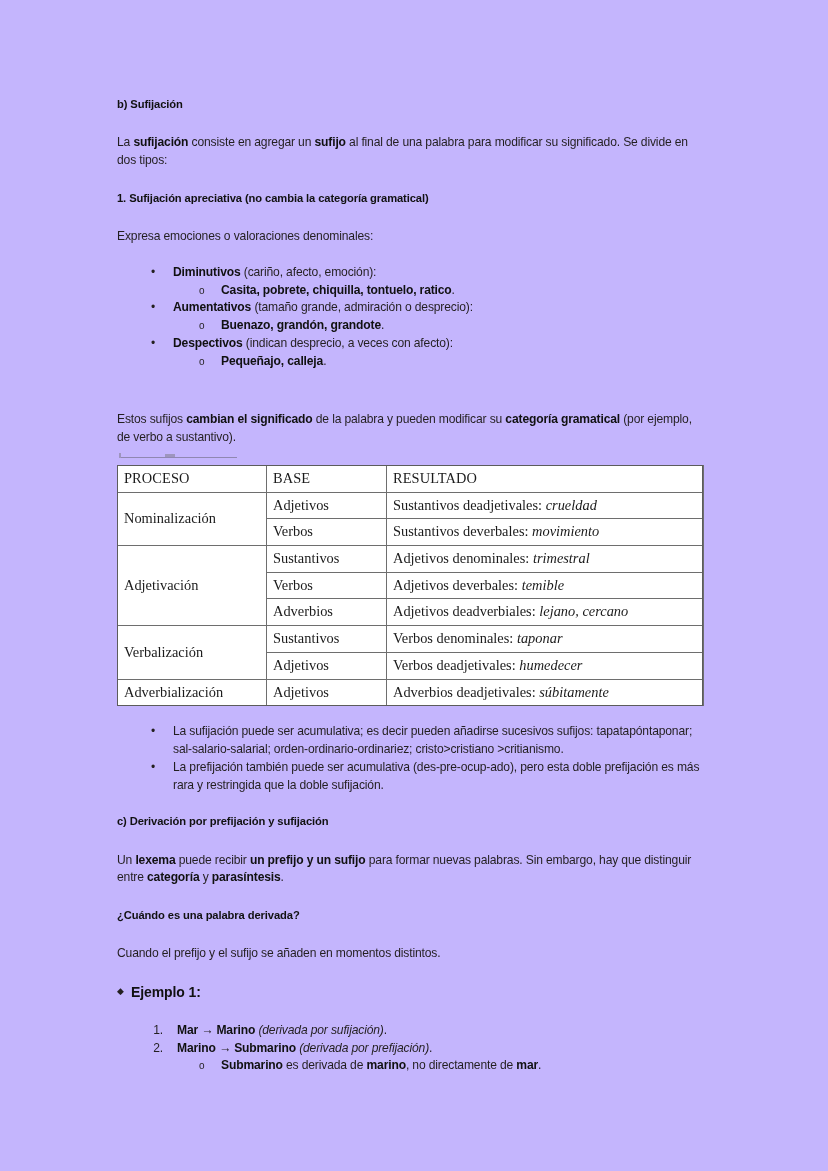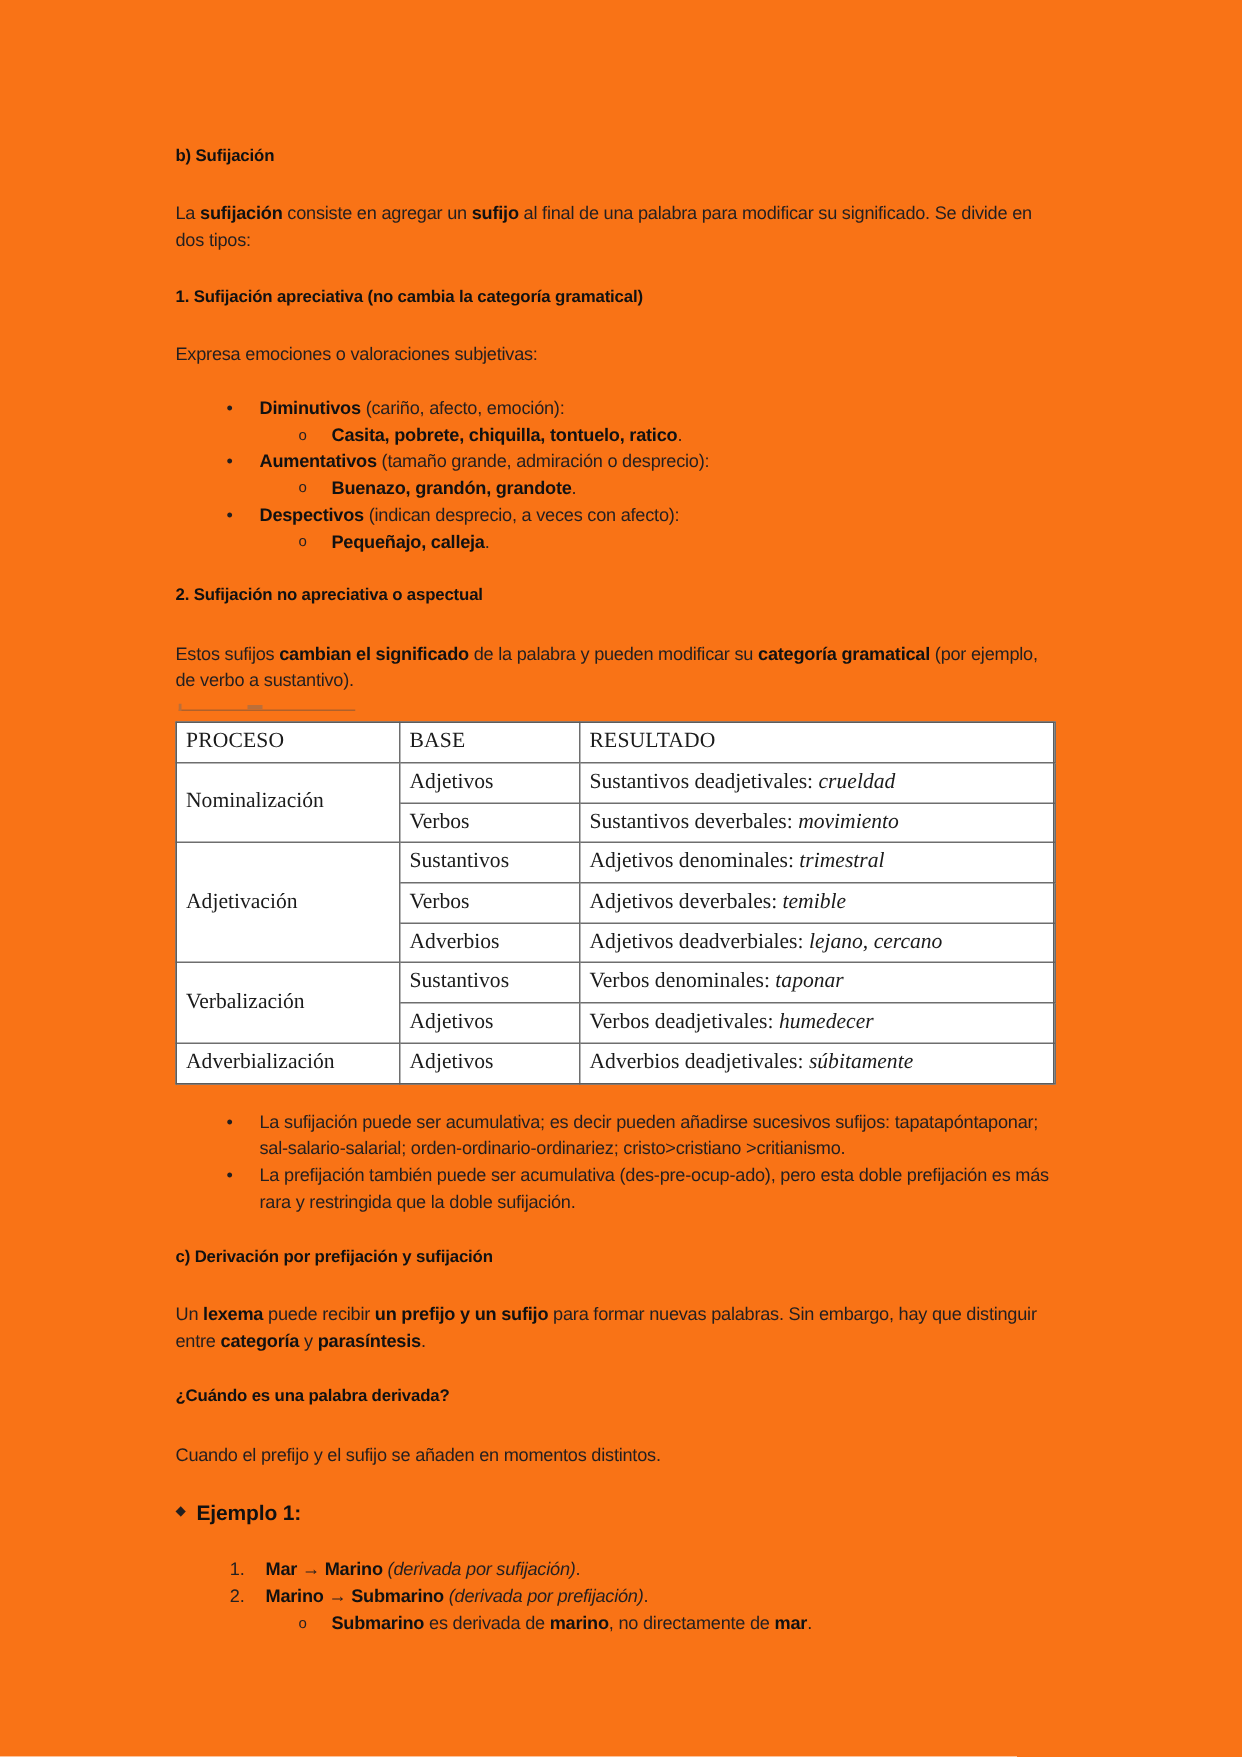--- a/index.html
+++ b/index.html
@@ -5,21 +5,21 @@
 <style>
   html, body {
     margin: 0;
     padding: 0;
     background: #ffffff;
   }
   .page {
     position: relative;
     width: 828px;
     height: 1171px;
-    background: #f97316;
+    background: #c4b5fd;
     overflow: hidden;
     box-sizing: border-box;
     font-family: "Liberation Sans", sans-serif;
     color: #1a1a1a;
     -webkit-font-smoothing: antialiased;
   }
   .content {
     position: absolute;
     left: 117px;
     top: 96px;
@@ -168,21 +168,21 @@
 
     <p class="h-bold">b) Sufijación</p>
     <div class="gap-22"></div>
 
     <p class="para"><span>La </span><b>sufijación</b><span> consiste en agregar un </span><b>sufijo</b><span> al final de una palabra para modificar su significado. Se divide en dos tipos:</span></p>
     <div class="gap-20"></div>
 
     <p class="h-bold">1. Sufijación apreciativa (no cambia la categoría gramatical)</p>
     <div class="gap-22"></div>
 
-    <p class="para">Expresa emociones o valoraciones subjetivas:</p>
+    <p class="para">Expresa emociones o valoraciones denominales:</p>
     <div class="gap-18"></div>
 
     <ul class="lvl1">
 
       <li class="li-row li-text">
         <span class="marker disc">•</span>
         <b>Diminutivos</b><span> (cariño, afecto, emoción):</span>
       </li>
       <li class="li-row li-text indent2">
         <span class="marker circ">o</span>
@@ -203,21 +203,20 @@
         <b>Despectivos</b><span> (indican desprecio, a veces con afecto):</span>
       </li>
       <li class="li-row li-text indent2">
         <span class="marker circ">o</span>
         <b>Pequeñajo, calleja</b><span>.</span>
       </li>
     </ul>
 
     <div class="gap-19"></div>
 
-    <p class="h-bold">2. Sufijación no apreciativa o aspectual</p>
     <div class="gap-22"></div>
 
     <p class="para"><span>Estos sufijos </span><b>cambian el significado</b><span> de la palabra y pueden modificar su </span><b>categoría gramatical</b><span> (por ejemplo, de verbo a sustantivo).</span></p>
 
     <div class="gap-18"></div>
 
     <div class="table-wrap">
       <div class="ghost-line">
         <span class="g1"></span>
           <span class="g2"></span>

